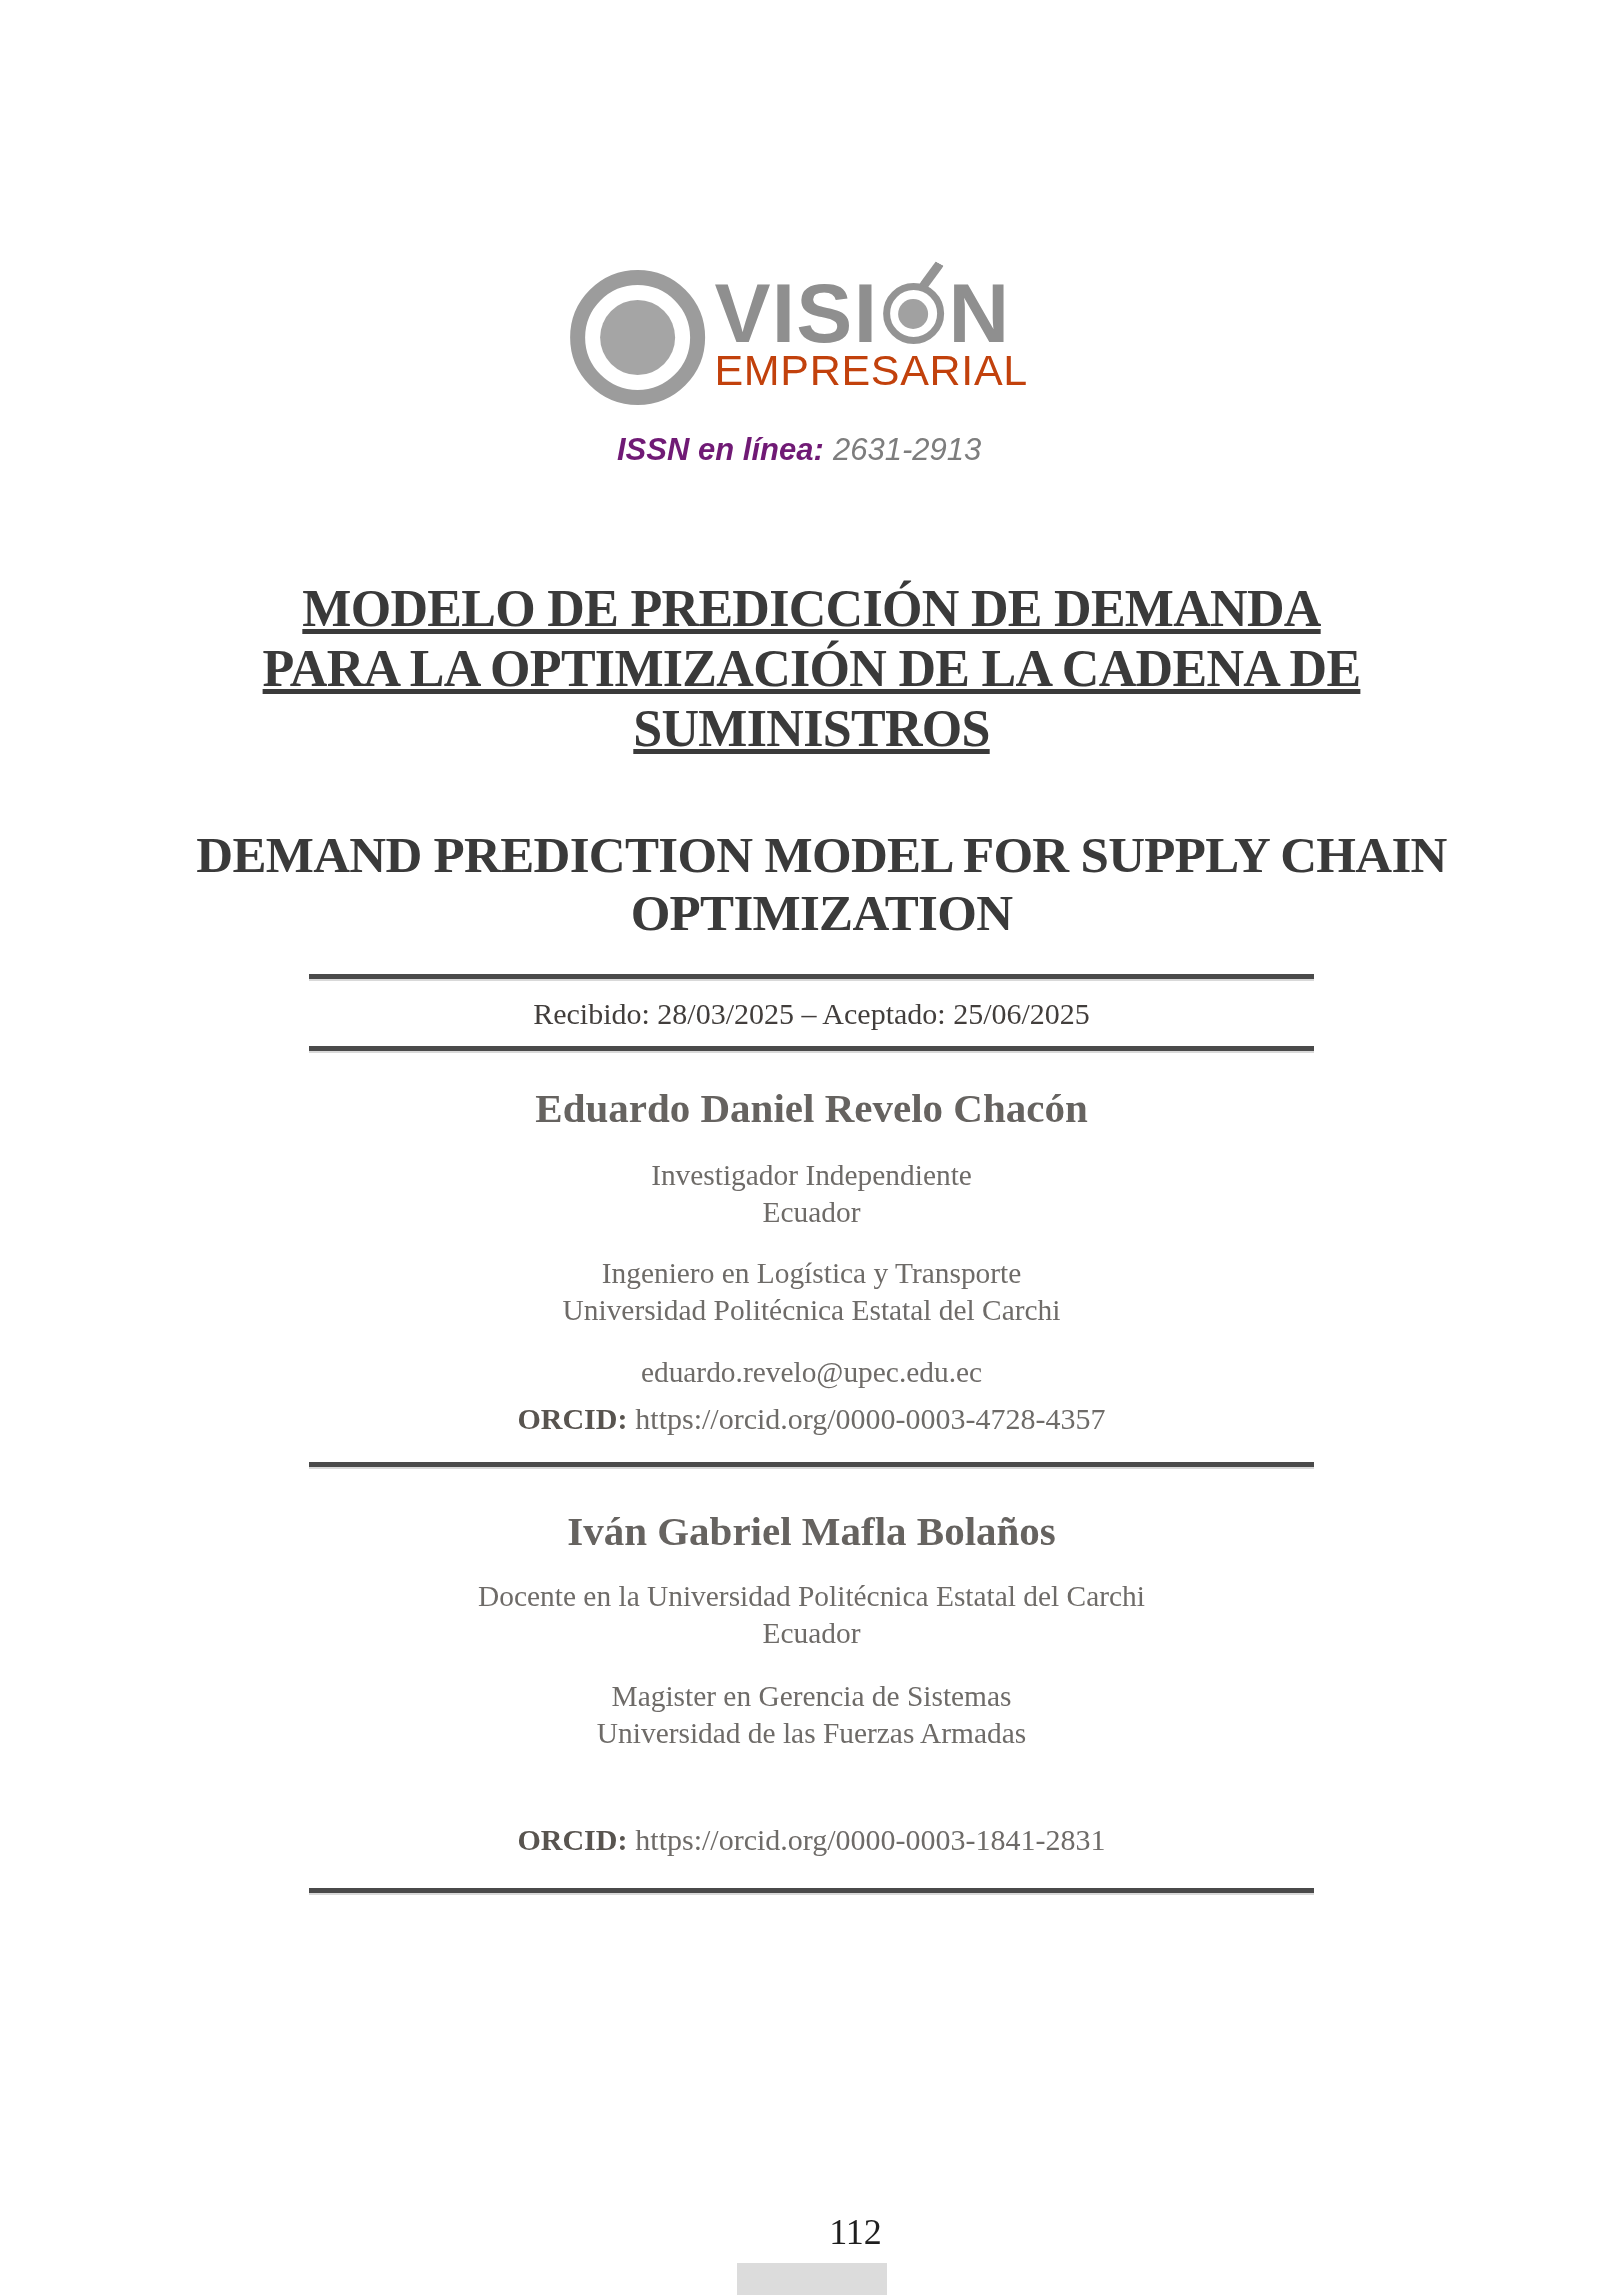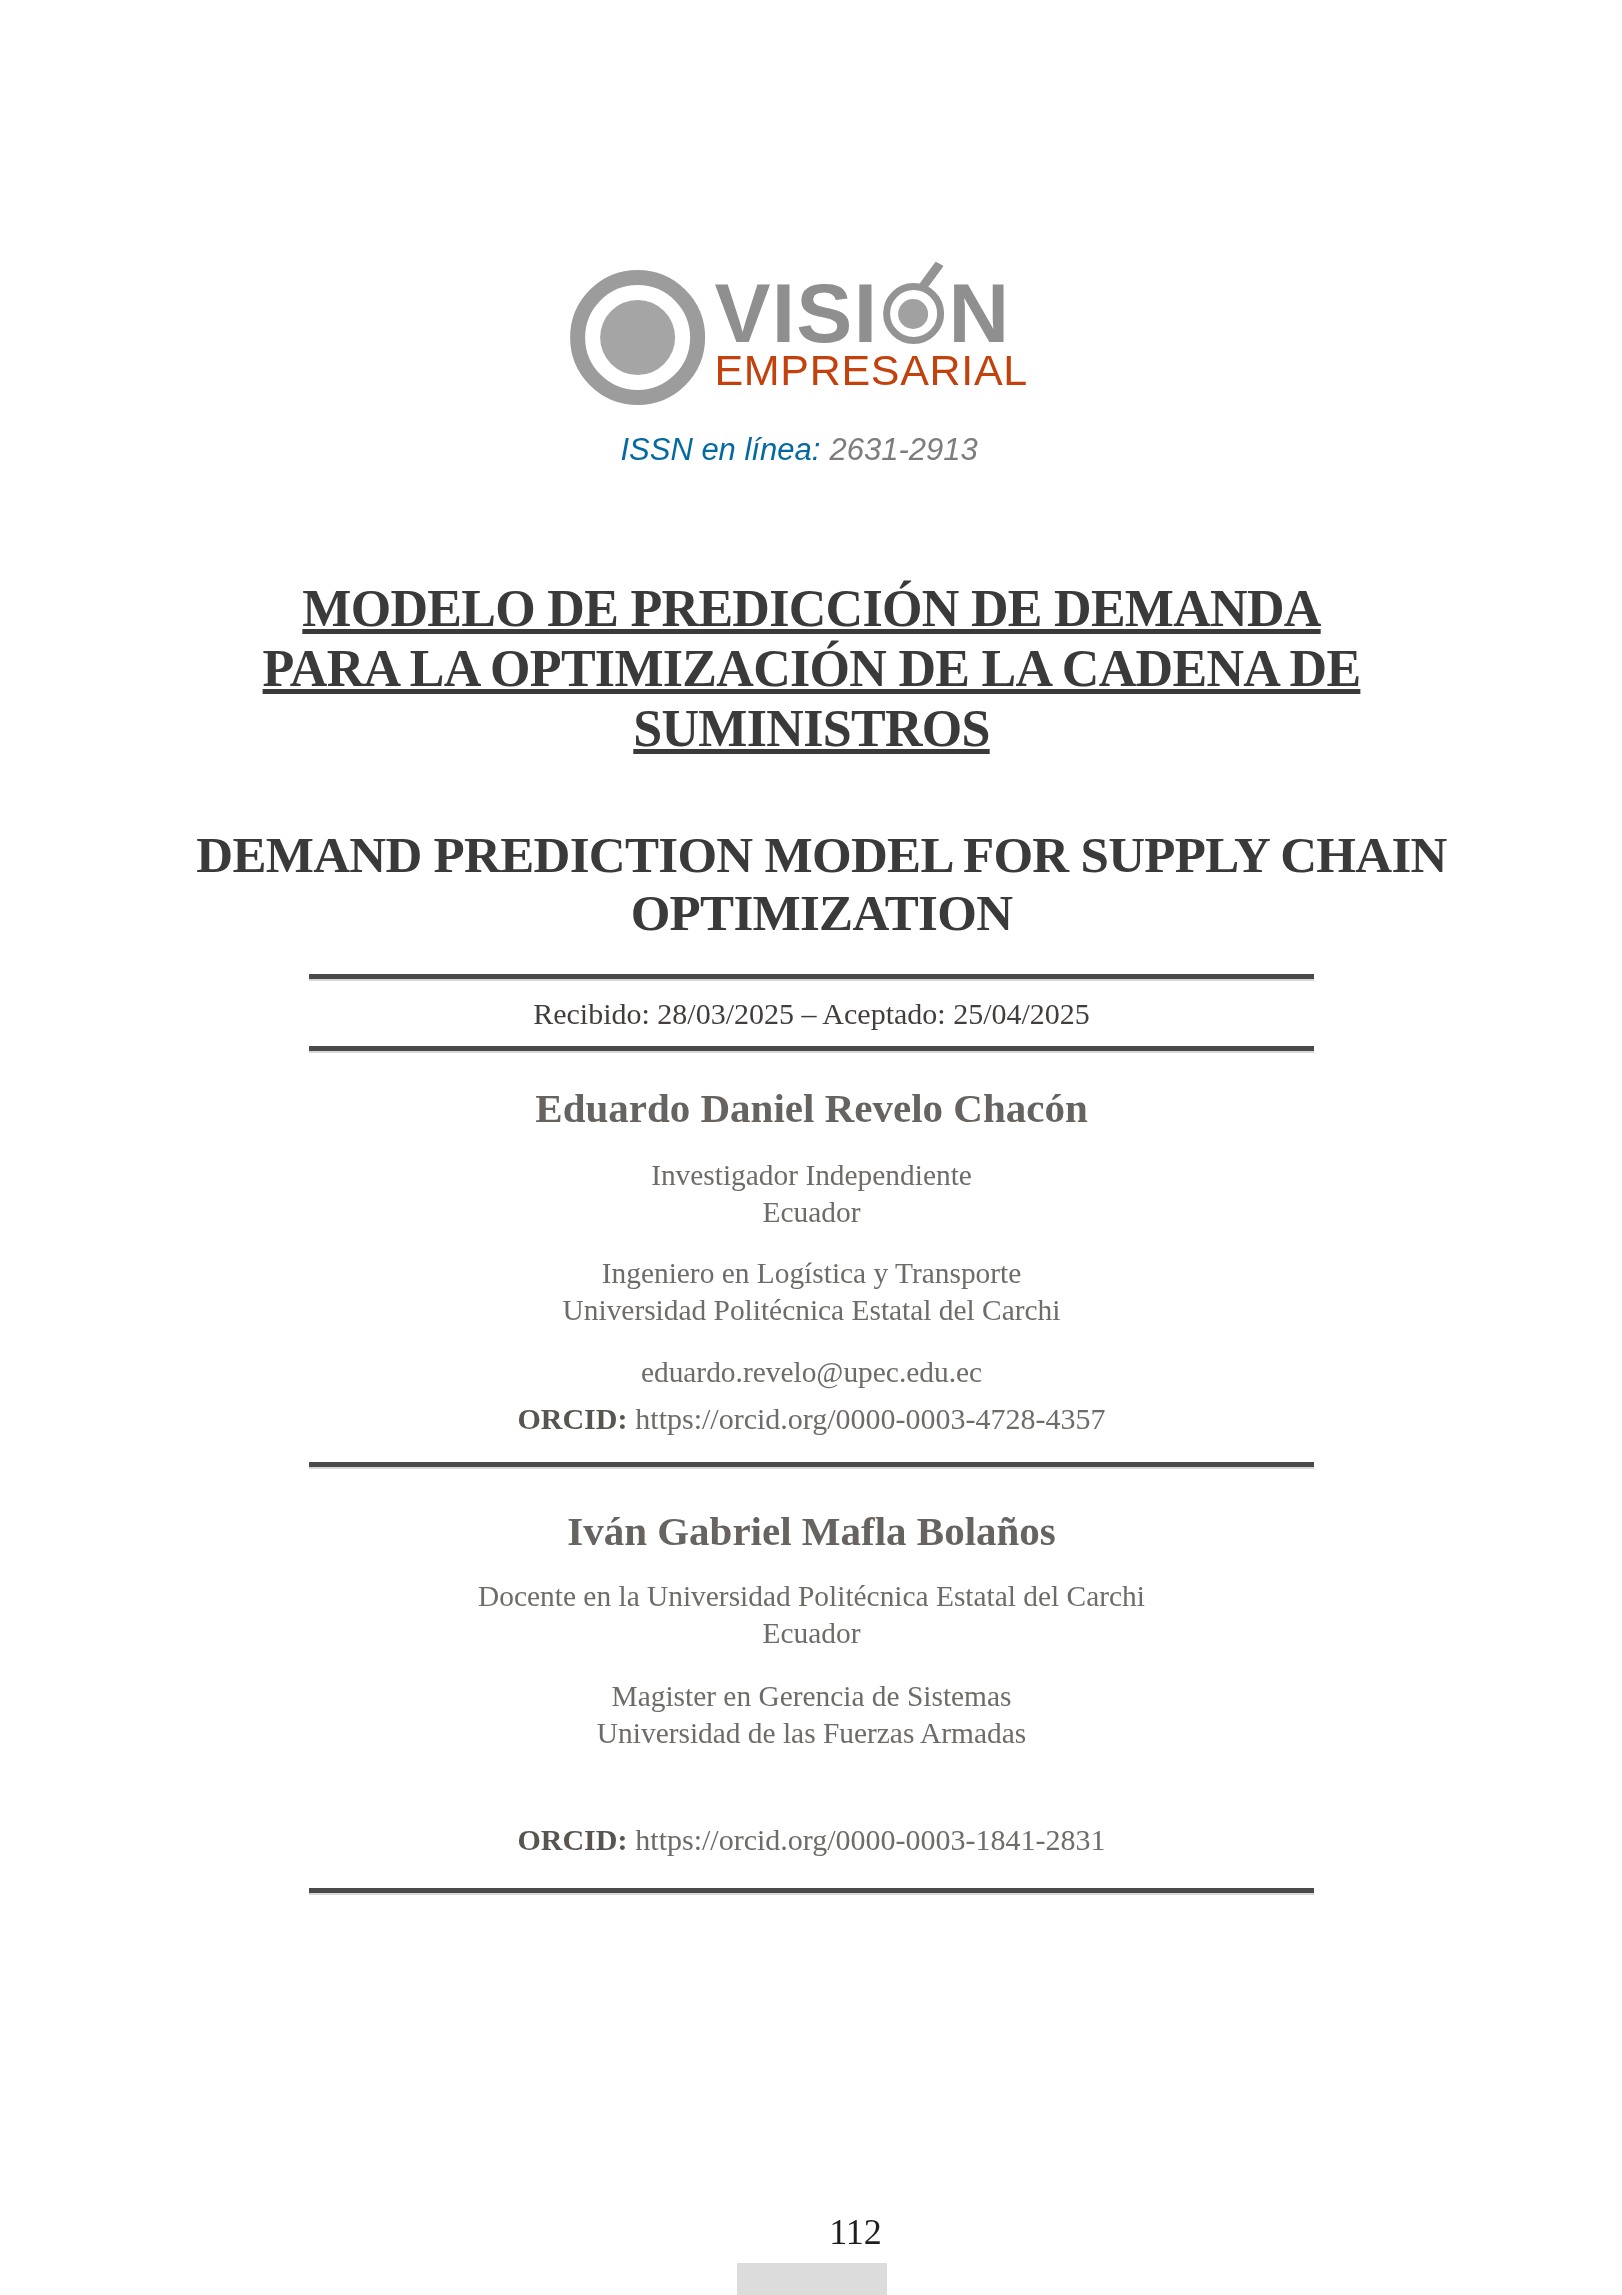--- a/index.html
+++ b/index.html
@@ -59,21 +59,21 @@
     margin-top:5px;
     font-size:43px;line-height:1;font-weight:400;
     color:#c2410c;letter-spacing:0.7px;
   }
   .issn-line{
     margin-top:27.5px;
     font-family:"Liberation Sans", sans-serif;
     font-style:italic;font-size:31px;line-height:1.1;
     color:#7d7d7d;white-space:nowrap;
   }
-  .issn-label{font-weight:normal;color:#0369a1;margin-right:9.2px;}
+  .issn-label{font-weight:bold;color:#701a75;margin-right:9.2px;}
   
   .title-es,.title-en{
     position:absolute;left:0;width:100%;
     text-align:center;color:#3a3a3a;font-weight:bold;
   }
   .title-es{top:579px;font-size:52px;line-height:60px;letter-spacing:-0.7px;text-decoration:underline;}
   .title-en{top:826px;font-size:51px;line-height:58px;letter-spacing:-0.7px;padding-left:10px;}
   
   .rule{
     position:absolute;left:309px;width:1005px;height:5.2px;
@@ -146,21 +146,21 @@
     <div>PARA LA OPTIMIZACIÓN DE LA CADENA DE</div>
     <div>SUMINISTROS</div>
   </div>
 
   <div class="title-en">
     <div>DEMAND PREDICTION MODEL FOR SUPPLY CHAIN</div>
     <div>OPTIMIZATION</div>
   </div>
 
   <div class="rule rule-1"></div>
-  <div class="dates-line">Recibido: 28/03/2025 – Aceptado: 25/04/2025</div>
+  <div class="dates-line">Recibido: 28/03/2025 – Aceptado: 25/06/2025</div>
   <div class="rule rule-2"></div>
 
   <div class="centered author-name author-name-1">Eduardo Daniel Revelo Chacón</div>
   <div class="centered author-lines aff-1">
     <div>Investigador Independiente</div>
     <div>Ecuador</div>
   </div>
   <div class="centered author-lines email-1">eduardo.revelo@upec.edu.ec</div>
   <div class="centered author-lines deg-1">
     <div>Ingeniero en Logística y Transporte</div>

